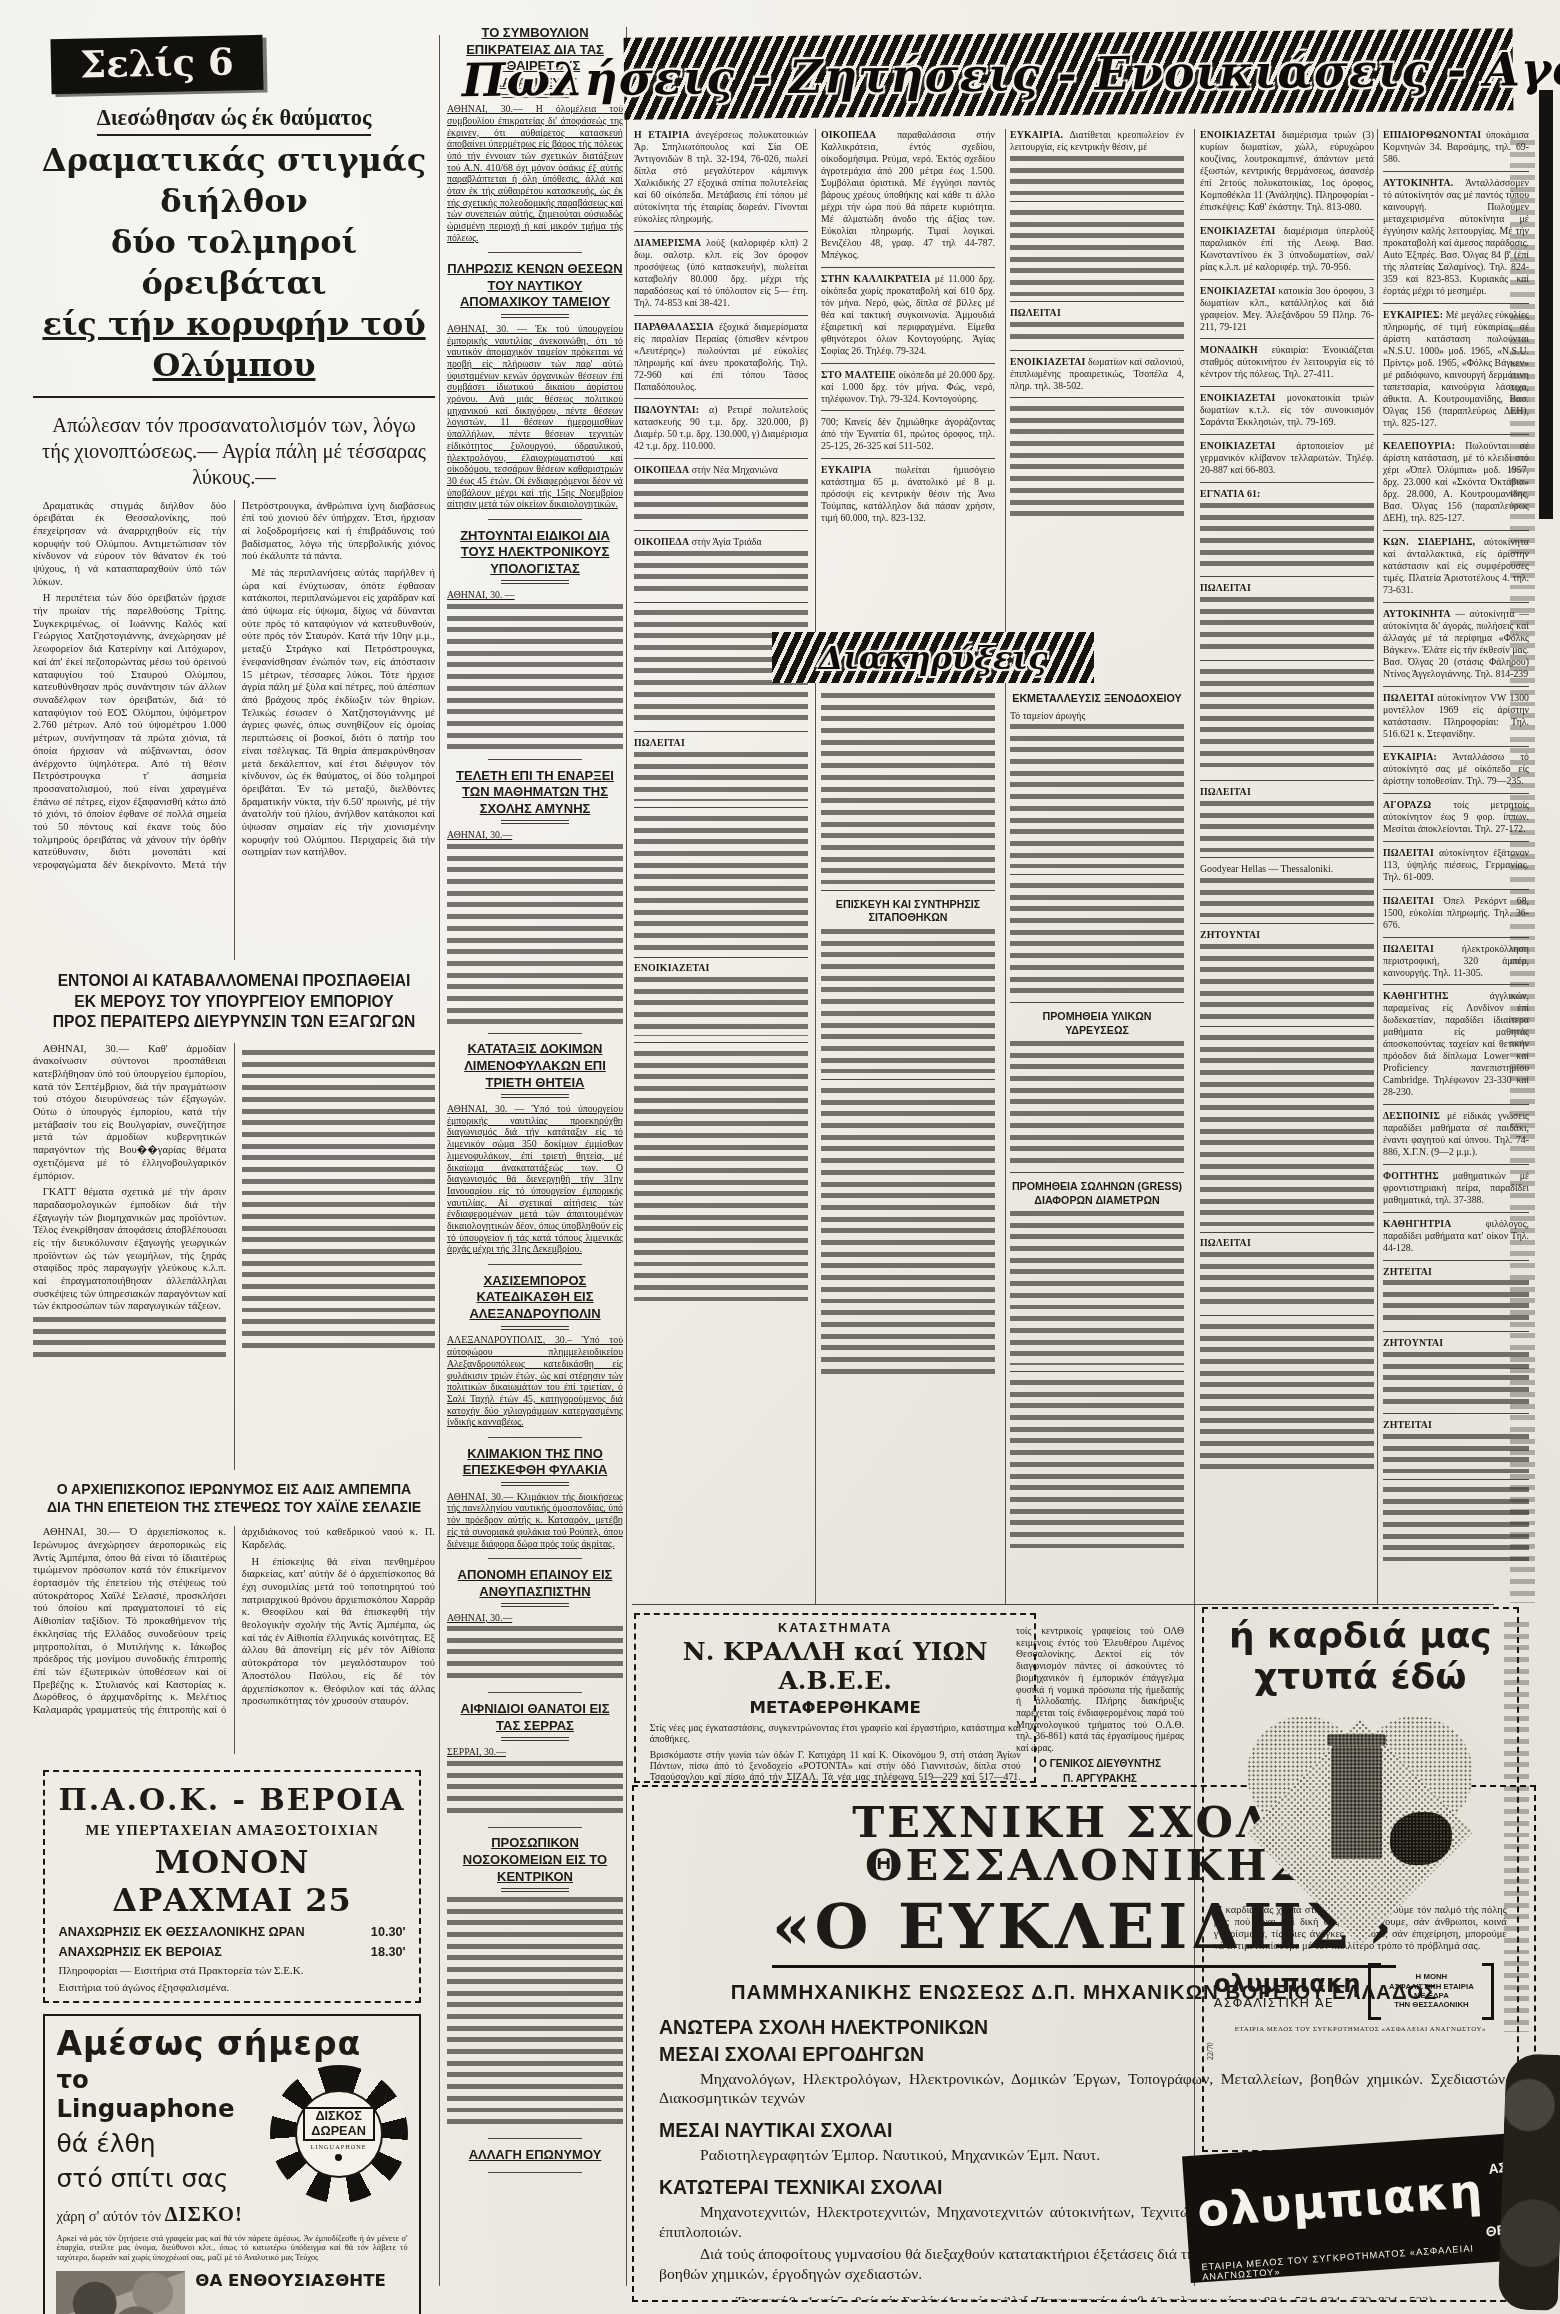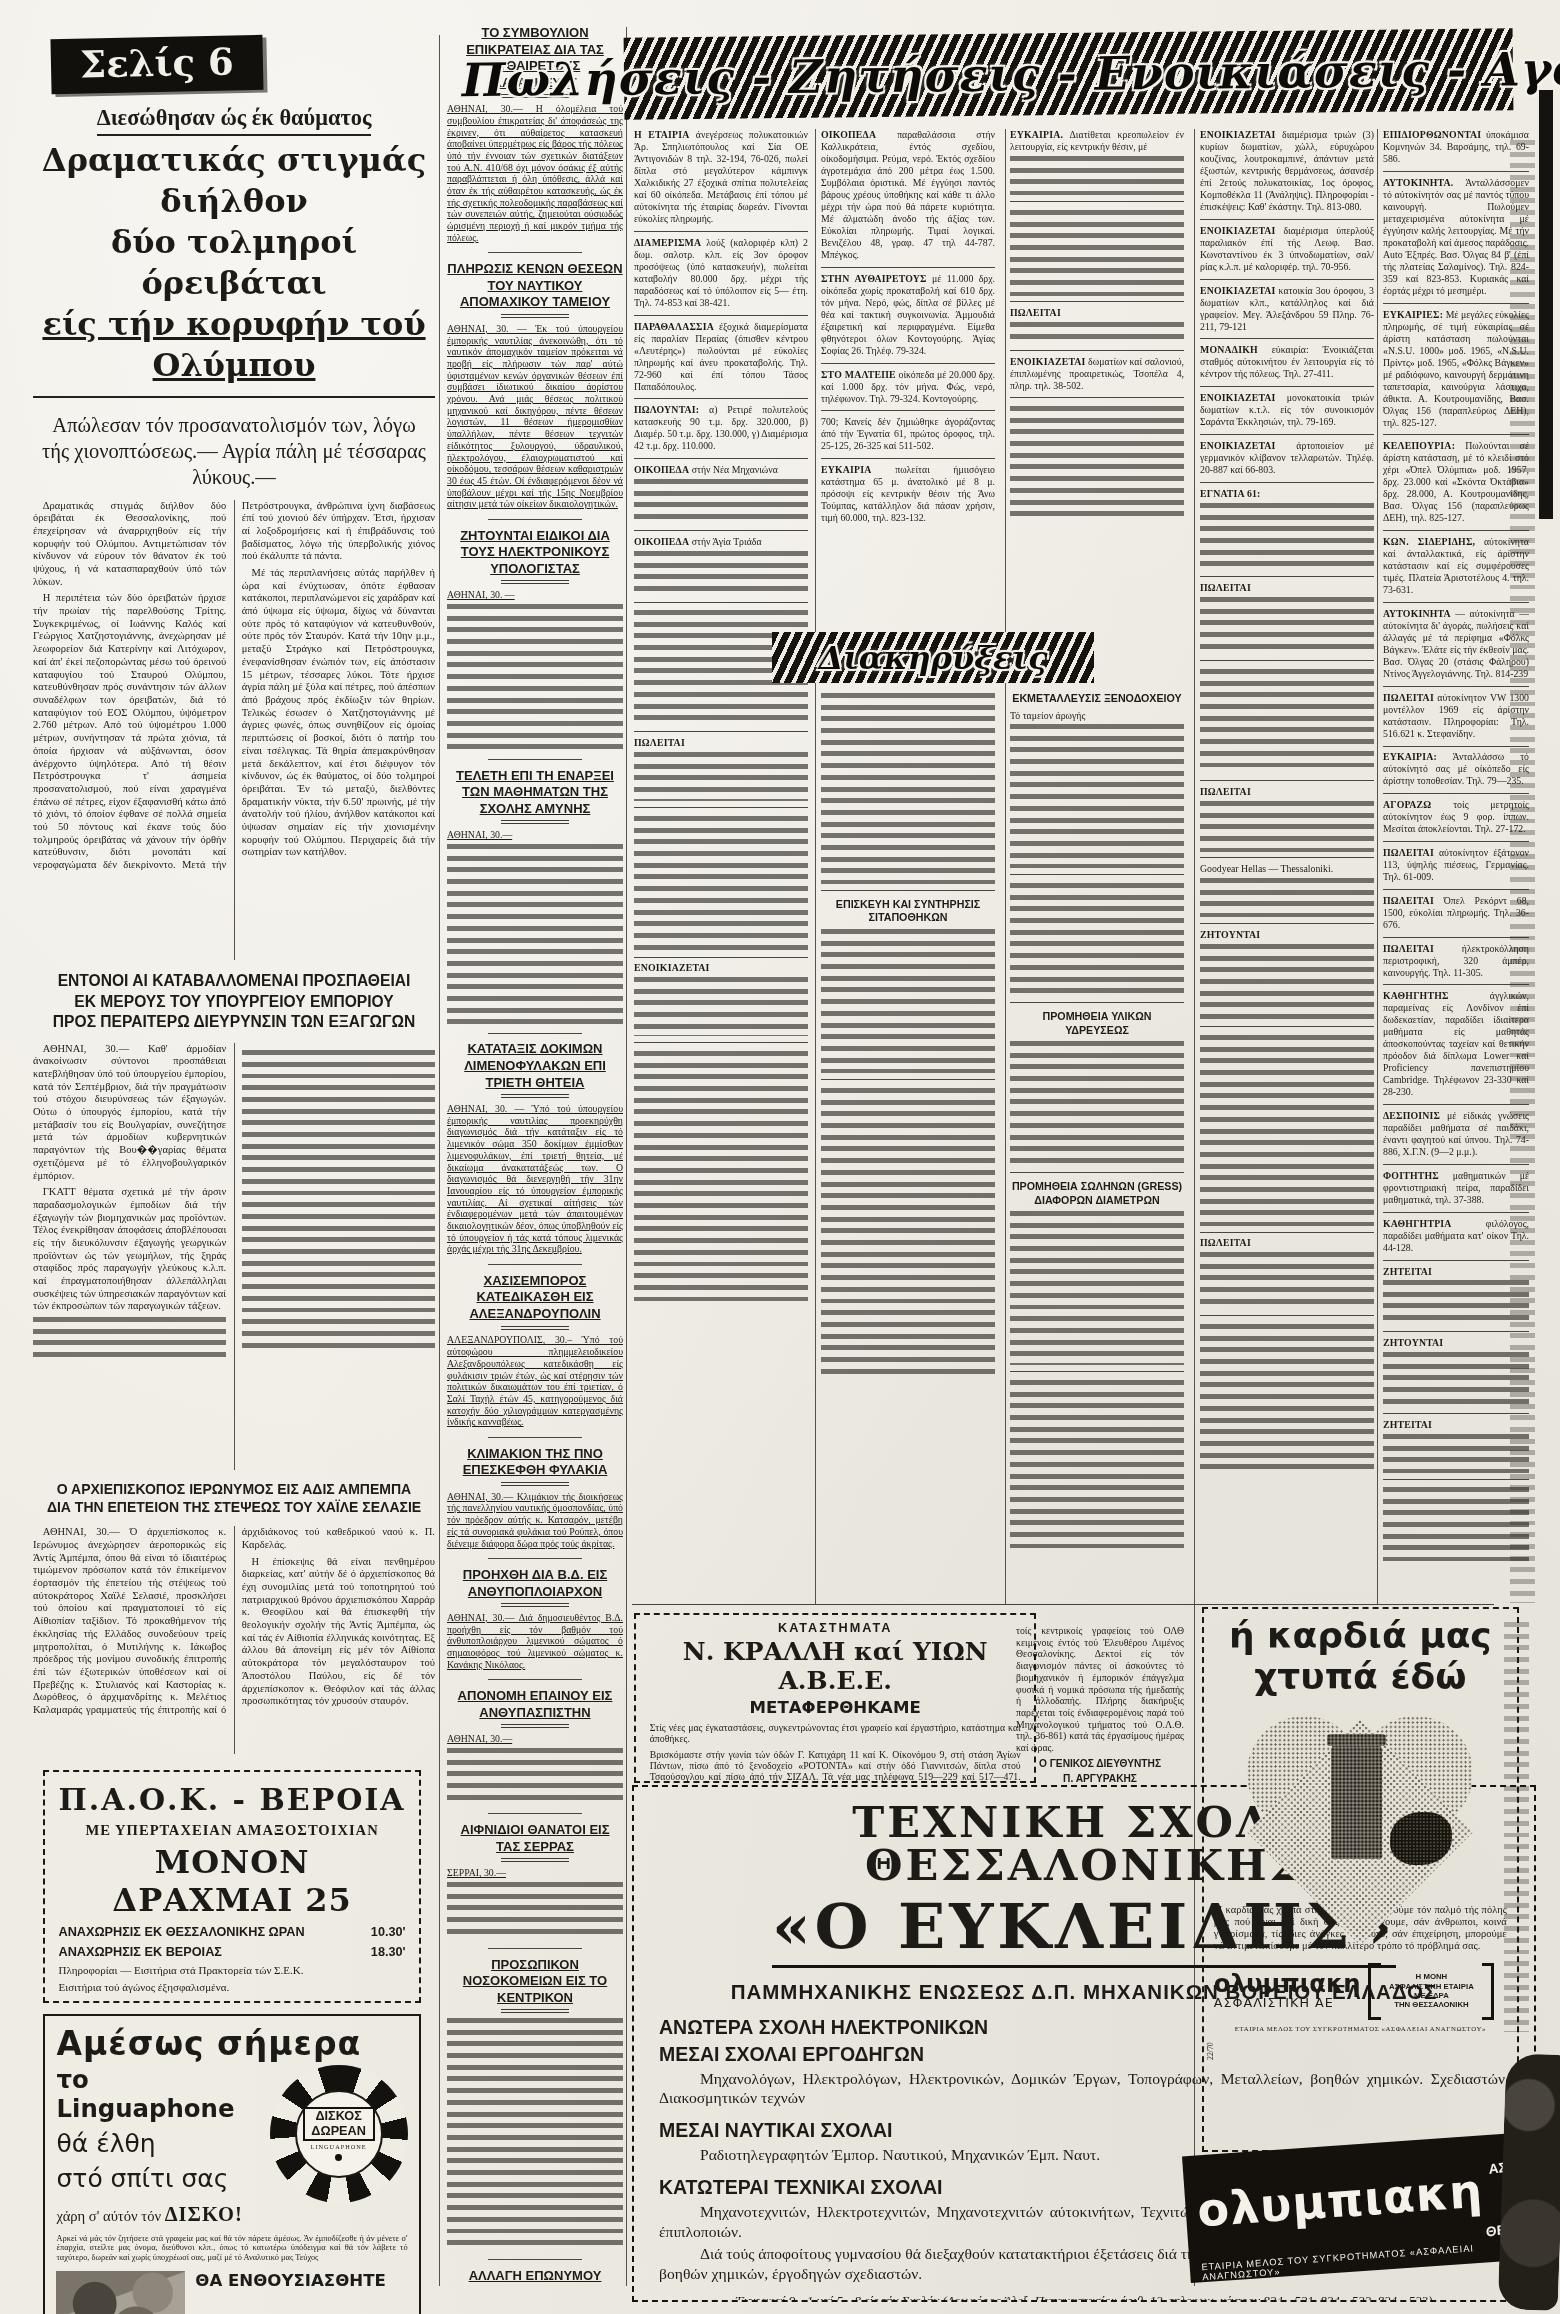--- a/index.html
+++ b/index.html
@@ -299,26 +299,20 @@
 
       </div>
 
       <div class="brief">
         <h3 class="brief-h">ΚΛΙΜΑΚΙΟΝ ΤΗΣ ΠΝΟ ΕΠΕΣΚΕΦΘΗ ΦΥΛΑΚΙΑ</h3>
         <div class="orn"></div>
         <p class="btxt">ΑΘΗΝΑΙ, 30.— Κλιμάκιον τής διοικήσεως τής πανελληνίου ναυτικής όμοσπονδίας, ύπό τόν πρόεδρον αύτής κ. Κατσαρόν, μετέβη είς τά συνοριακά φυλάκια τού Ρούπελ, όπου διένειμε διάφορα δώρα πρός τούς άκρίτας.</p>
 
       </div>
 
-      <div class="brief">
-        <h3 class="brief-h">ΠΡΟΗΧΘΗ ΔΙΑ Β.Δ. ΕΙΣ ΑΝΘΥΠΟΠΛΟΙΑΡΧΟΝ</h3>
-        <div class="orn"></div>
-        <p class="btxt">ΑΘΗΝΑΙ, 30.— Διά δημοσιευθέντος Β.Δ. προήχθη είς τόν βαθμόν τού άνθυποπλοιάρχου λιμενικού σώματος ό σημαιοφόρος τού λιμενικού σώματος κ. Κανάκης Νικόλαος.</p>
-
-      </div>
 
       <div class="brief">
         <h3 class="brief-h">ΑΠΟΝΟΜΗ ΕΠΑΙΝΟΥ ΕΙΣ ΑΝΘΥΠΑΣΠΙΣΤΗΝ</h3>
         <div class="orn"></div>
         <p class="btxt">ΑΘΗΝΑΙ, 30.—</p>
         <div class="sim" style="height: 57px;"></div>
 
       </div>
 
       <div class="brief">
@@ -407,21 +401,21 @@
     </div>
 
   <div class="abs ccol" style="left:821px;height:501px;">
 
       <div class="ad">
         <p class="adp"><b class="adlead">ΟΙΚΟΠΕΔΑ</b> <span>παραθαλάσσια στήν Καλλικράτεια, έντός σχεδίου, οίκοδομήσιμα. Ρεύμα, νερό. Έκτός σχεδίου άγροτεμάχια άπό 200 μέτρα έως 1.500. Συμβόλαια όριστικά. Μέ έγγύησι παντός βάρους χρέους ύποθήκης καί κάθε τι άλλο μέχρι τήν ώρα πού θά πάρετε κυριότητα. Μέ άλματώδη άνοδο τής άξίας των. Εύκολίαι πληρωμής. Τιμαί λογικαί. Βενιζέλου 48, γραφ. 47 τηλ 44-787. Μπέγκος.</span></p>
 
       </div>
 
       <div class="ad">
-        <p class="adp"><b class="adlead">ΣΤΗΝ ΑΥΘΑΙΡΕΤΟΥΣ</b> <span>μέ 11.000 δρχ. οίκόπεδα χωρίς προκαταβολή καί 610 δρχ. τόν μήνα. Νερό, φώς, δίπλα σέ βίλλες μέ θέα καί τακτική συγκοινωνία. Άμμουδιά έξαιρετική καί περιφραγμένα. Είμεθα φθηνότεροι όλων Κοντογούρης. Άγίας Σοφίας 26. Τηλέφ. 79-324.</span></p>
+        <p class="adp"><b class="adlead">ΣΤΗΝ ΚΑΛΛΙΚΡΑΤΕΙΑ</b> <span>μέ 11.000 δρχ. οίκόπεδα χωρίς προκαταβολή καί 610 δρχ. τόν μήνα. Νερό, φώς, δίπλα σέ βίλλες μέ θέα καί τακτική συγκοινωνία. Άμμουδιά έξαιρετική καί περιφραγμένα. Είμεθα φθηνότεροι όλων Κοντογούρης. Άγίας Σοφίας 26. Τηλέφ. 79-324.</span></p>
 
       </div>
 
       <div class="ad">
         <p class="adp"><b class="adlead">ΣΤΟ ΜΑΛΤΕΠΕ</b> <span>οίκόπεδα μέ 20.000 δρχ. καί 1.000 δρχ. τόν μήνα. Φώς, νερό, τηλέφωνον. Τηλ. 79-324. Κοντογούρης.</span></p>
 
       </div>
 
       <div class="ad">
         <p class="adp"> <span>700; Κανείς δέν ζημιώθηκε άγοράζοντας άπό τήν Έγνατία 61, πρώτος όροφος, τηλ. 25-125, 26-325 καί 511-502.</span></p>

